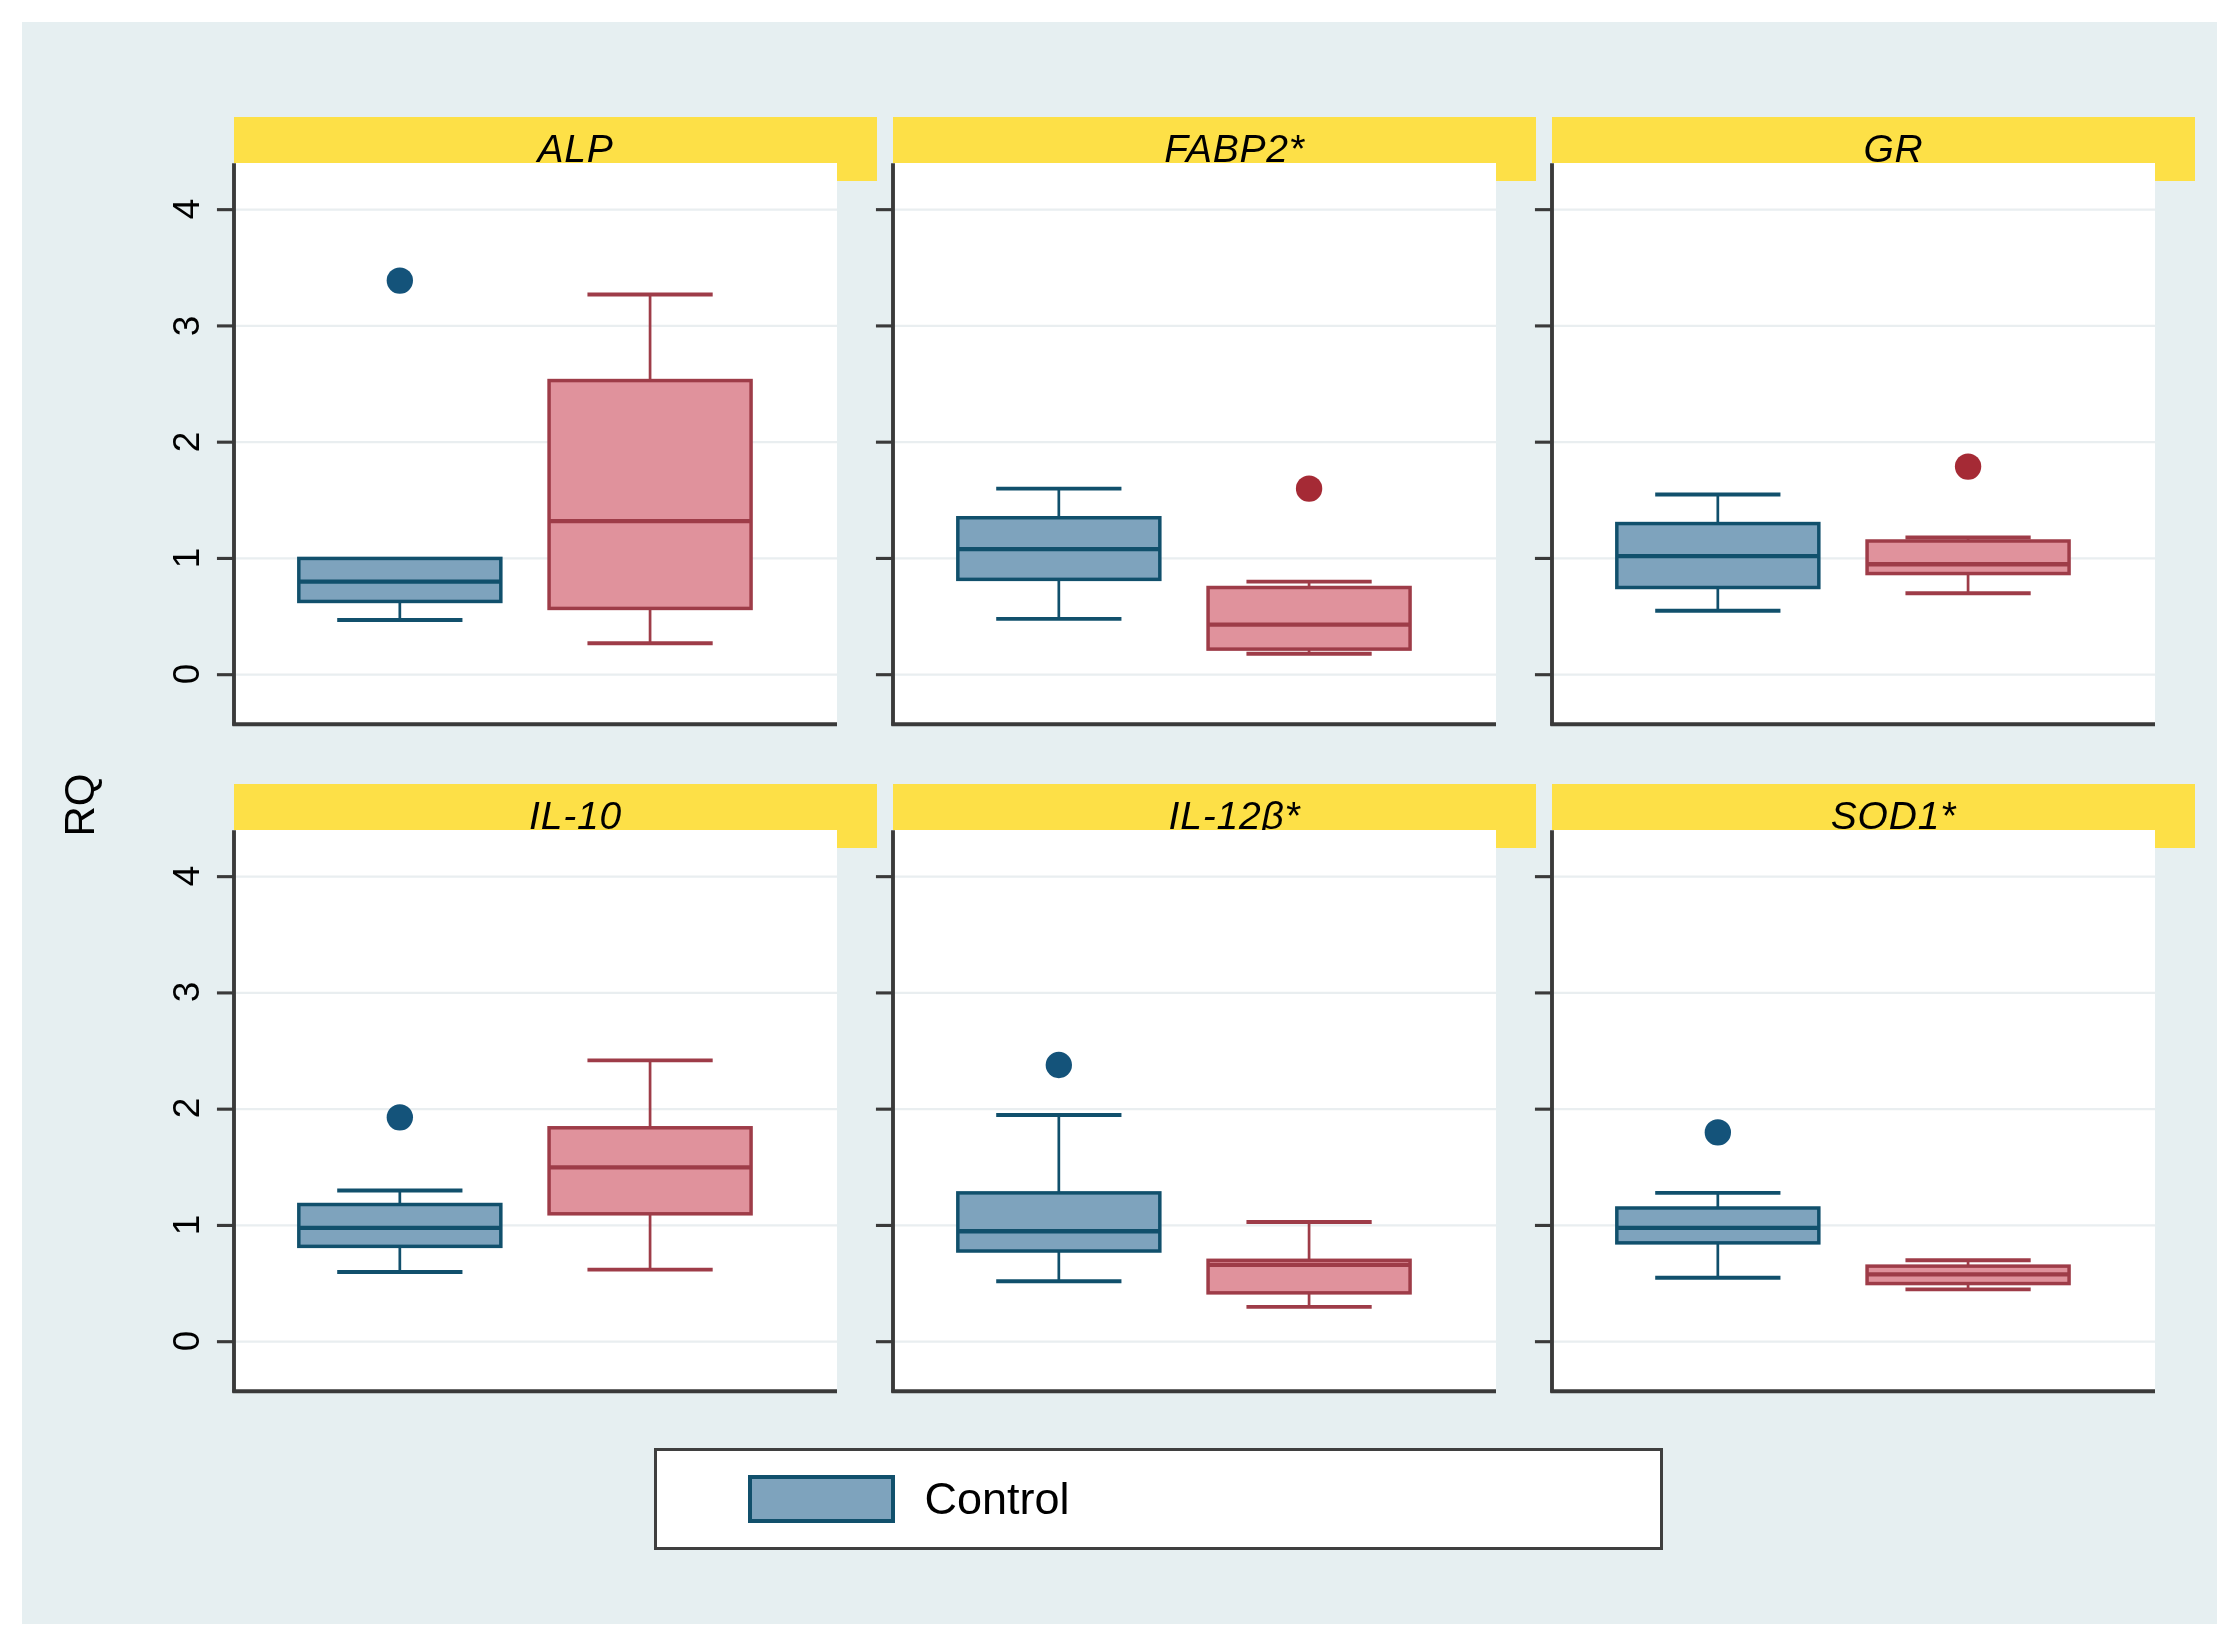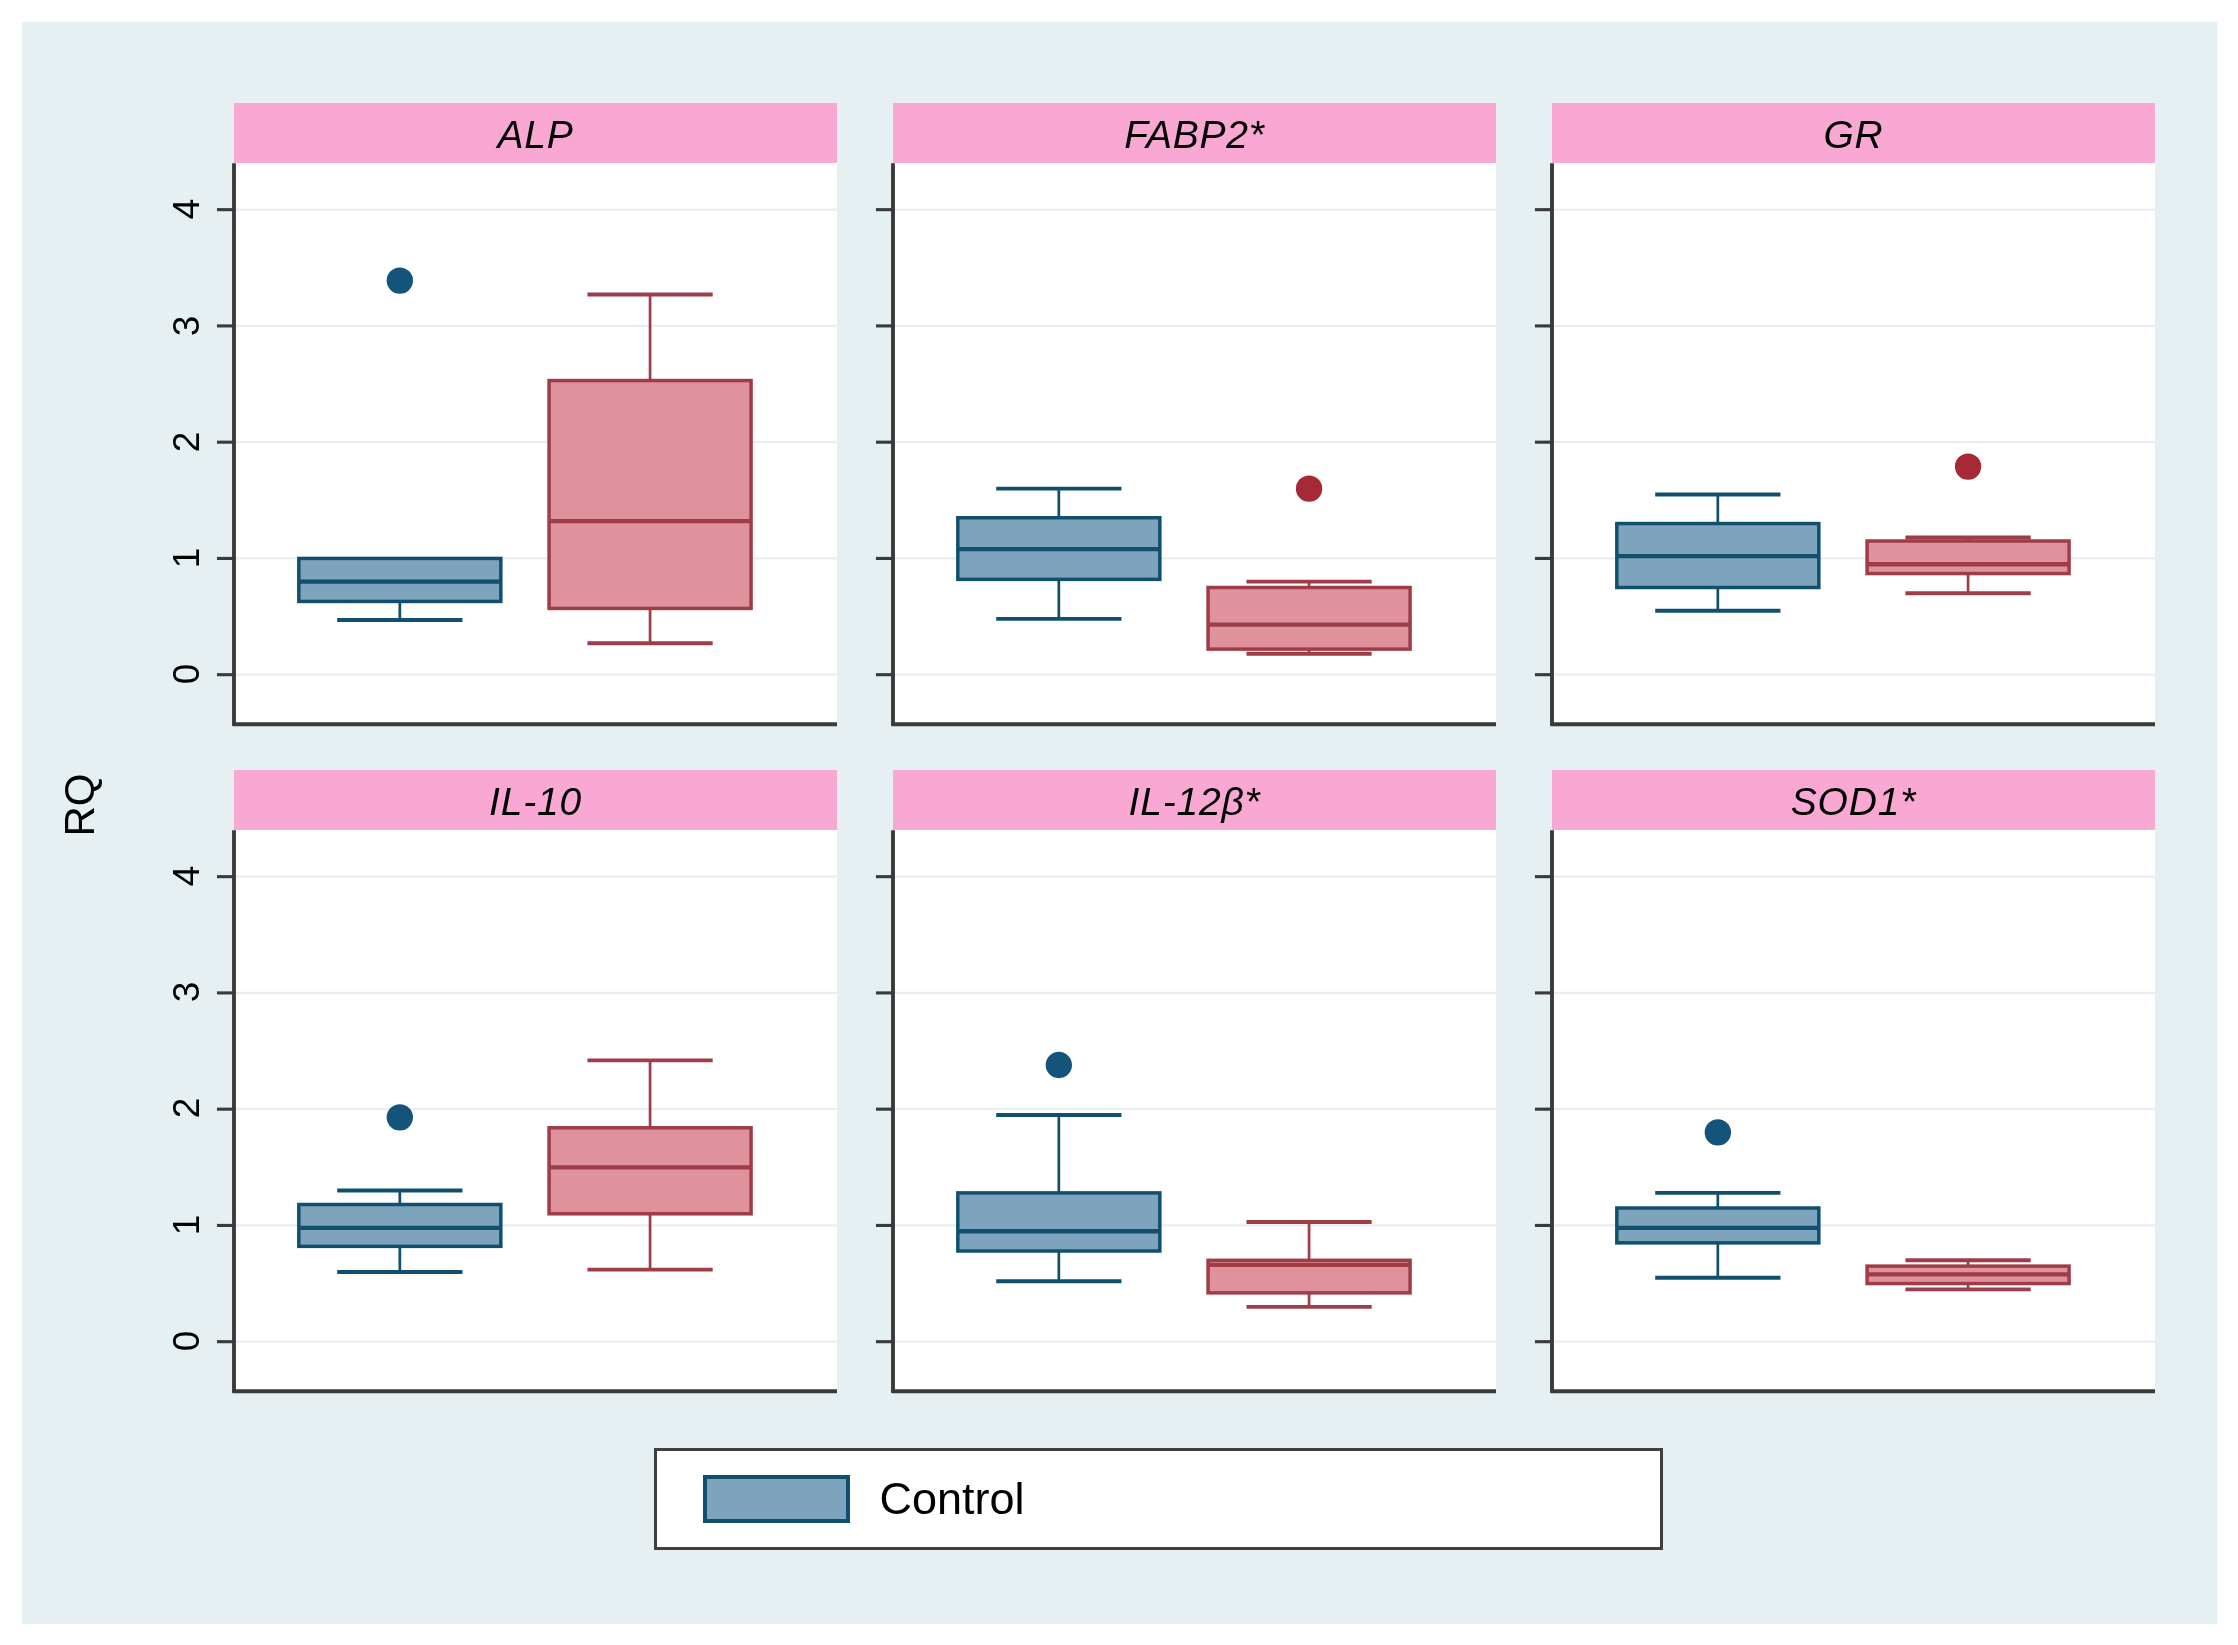--- a/index.html
+++ b/index.html
@@ -10,23 +10,23 @@
     overflow: hidden;
   }
   .figure {
     position: absolute;
     left: 22px; top: 22px;
     width: 2195px; height: 1602px;
     background: #e6eff1;
   }
   .panel { position: absolute; width: 603px; }
   .panel .panel-header {
-    position: absolute; left: 0; top: 4px; width: 603px; height: 64px;
-    background: #f9a8d4;
-    display: flex; align-items: center; justify-content: center;
+    position: absolute; left: 0; top: 18px; width: 603px; height: 64px;
+    background: #fde047;
+    display: flex; align-items: center; justify-content: center; padding-left: 40px;
   }
   .panel .panel-header span {
     font-style: italic;
     font-size: 39px;
     color: #000000;
     letter-spacing: 0.8px;
   }
   .panel .panel-plot {
     position: absolute; left: 0; top: 64px; width: 603px; height: 563px;
     background: #ffffff;
@@ -53,21 +53,21 @@
   .legend {
     position: absolute;
     left: 632px; top: 1426px;
     width: 1009px; height: 102px;
     background: #ffffff;
     border: 3.9px solid #3f3f3f;
     box-sizing: border-box;
     display: flex; align-items: center; justify-content: space-between;
     padding: 0 46px;
   }
-  .legend-item { display: flex; align-items: center; gap: 29.4px; }
+  .legend-item { display: flex; align-items: center; gap: 29.4px; margin-left: 45px; }
   .legend-swatch {
     width: 147px; height: 48px;
     box-sizing: border-box;
   }
   .legend-swatch.control { background: #7ea3bd; border: 4.6px solid #11506c; }
   .legend-swatch.treated { background: #e0929c; border: 4.6px solid #9e3c48; }
   .legend-label { font-size: 45px; color: #000000; }
 </style>
 </head>
 <body>

